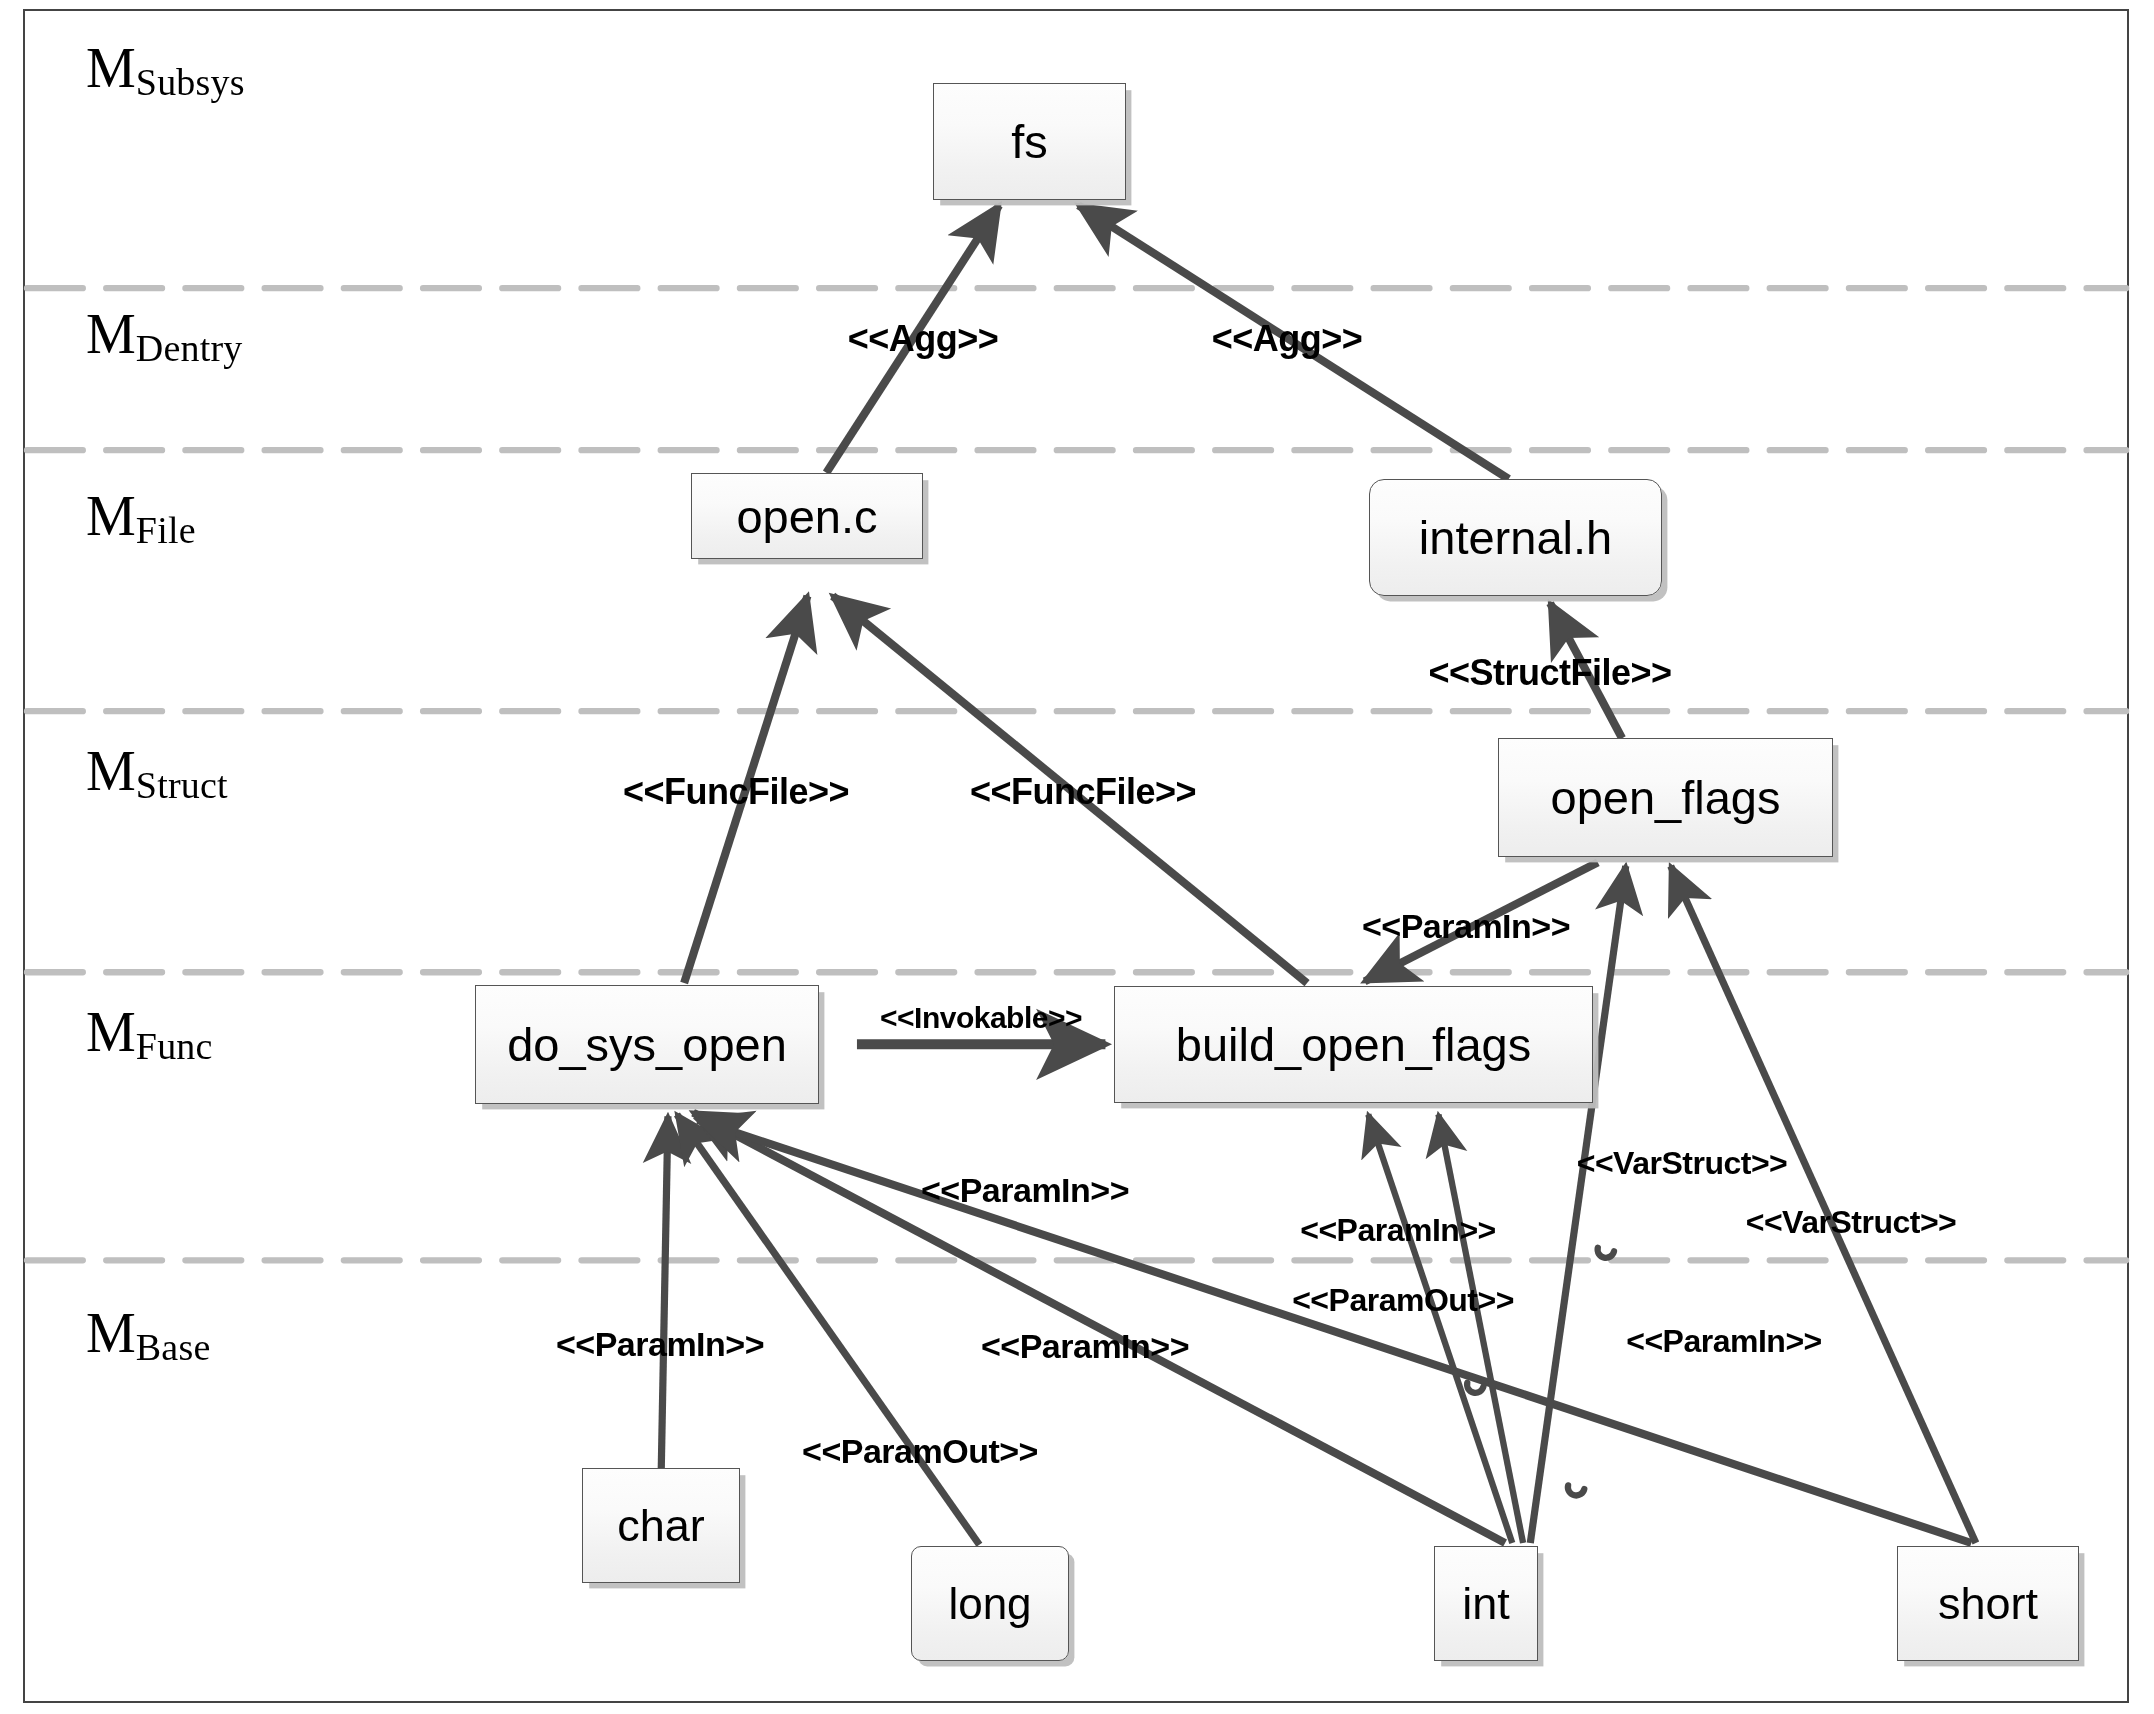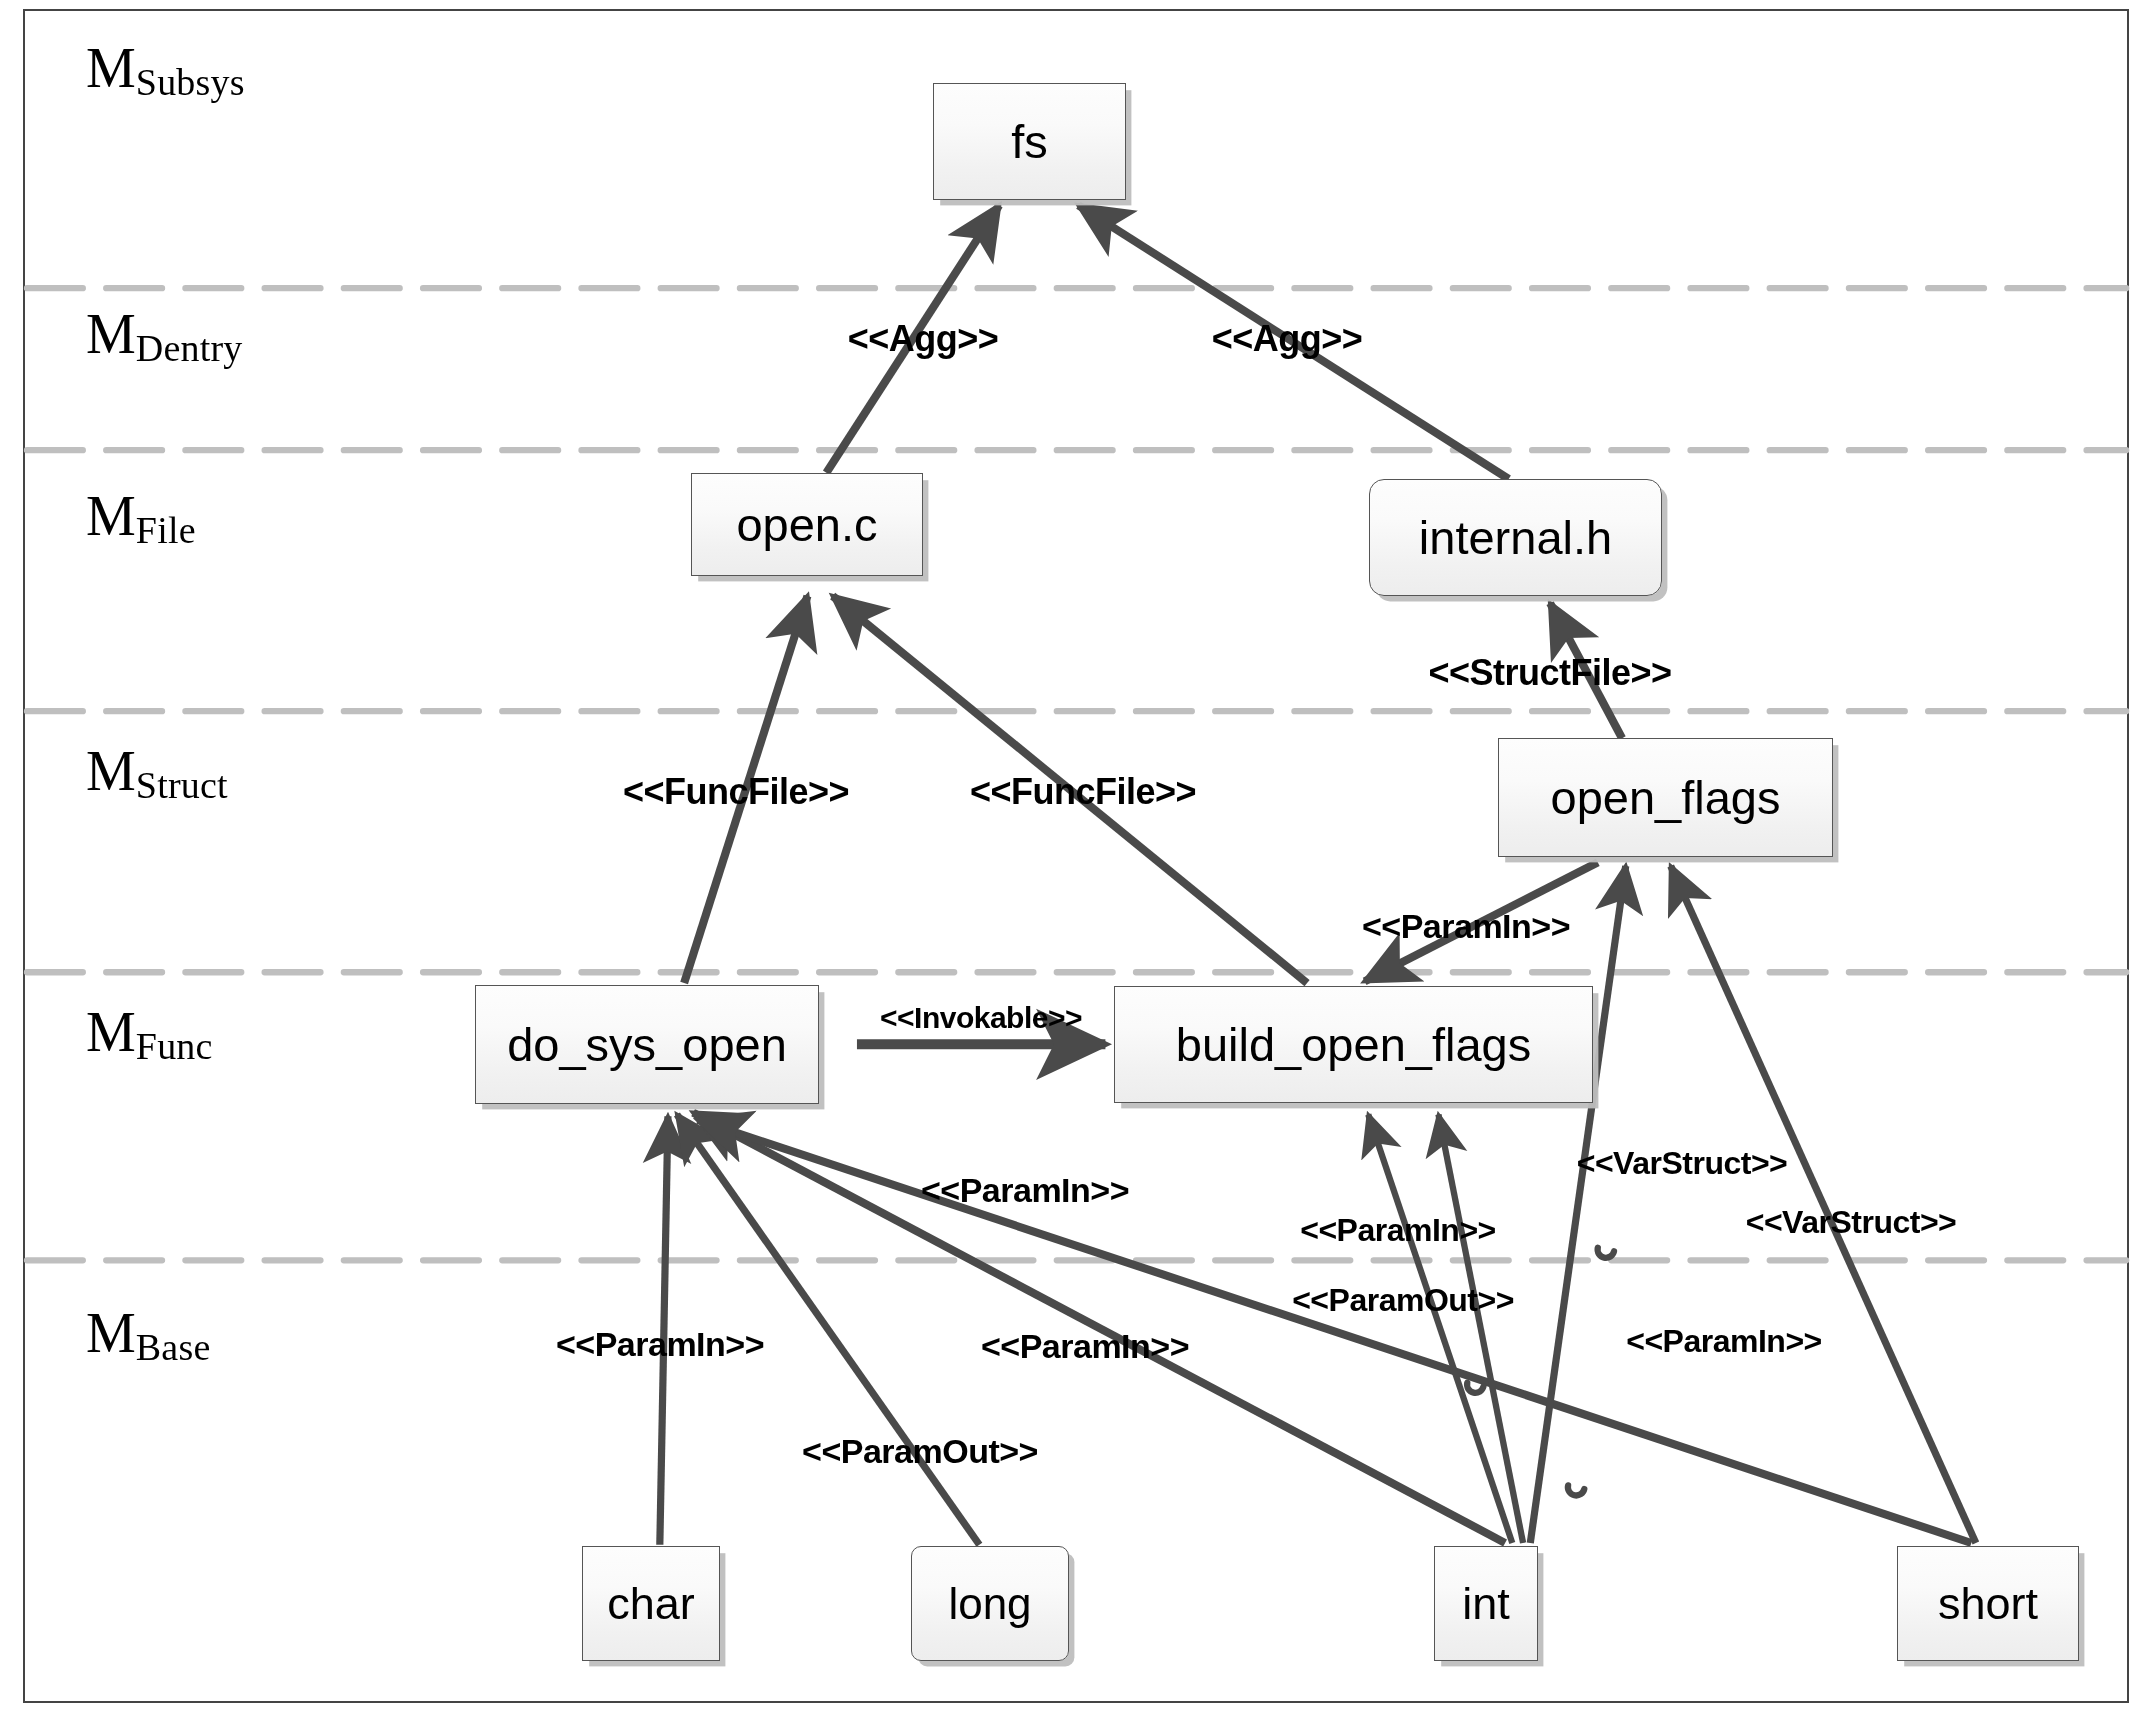--- a/index.html
+++ b/index.html
@@ -156,36 +156,36 @@
   <div class="tier-label" style="left:86px; top:1004px;">
     <span class="m">M</span><span class="sub">Func</span>
   </div>
   <div class="tier-label" style="left:86px; top:1305px;">
     <span class="m">M</span><span class="sub">Base</span>
   </div>
 
   <div class="node" style="left:933px; top:83px;  width:193px; height:117px; font-size:47px;">
       <span>fs</span>
     </div>
-  <div class="node" style="left:691px;  top:473px; width:232px; height:103px; font-size:47px;">
+  <div class="node" style="left:691px;  top:473px; width:232px; height:86px; font-size:47px;">
       <span>open.c</span>
     </div>
   <div class="node" style="left:1369px; top:479px; width:293px; height:117px; font-size:47px;border-radius:15px;">
       <span>internal.h</span>
     </div>
   <div class="node" style="left:1498px; top:738px; width:335px; height:119px; font-size:47px;">
       <span>open_flags</span>
     </div>
   <div class="node" style="left:475px;  top:985px; width:344px; height:119px; font-size:47px;">
       <span>do_sys_open</span>
     </div>
   <div class="node" style="left:1114px; top:986px; width:479px; height:117px; font-size:47px;">
       <span>build_open_flags</span>
     </div>
-  <div class="node" style="left:582px;  top:1546px; width:138px; height:115px; font-size:45px;">
+  <div class="node" style="left:582px;  top:1468px; width:158px; height:115px; font-size:45px;">
       <span>char</span>
     </div>
   <div class="node" style="left:911px; top:1546px; width:158px; height:115px; font-size:44px;border-radius:10px;">
       <span>long</span>
     </div>
   <div class="node" style="left:1434px; top:1546px; width:104px; height:115px; font-size:45px;">
       <span>int</span>
     </div>
   <div class="node" style="left:1897px; top:1546px; width:182px; height:115px; font-size:45px;">
       <span>short</span>

